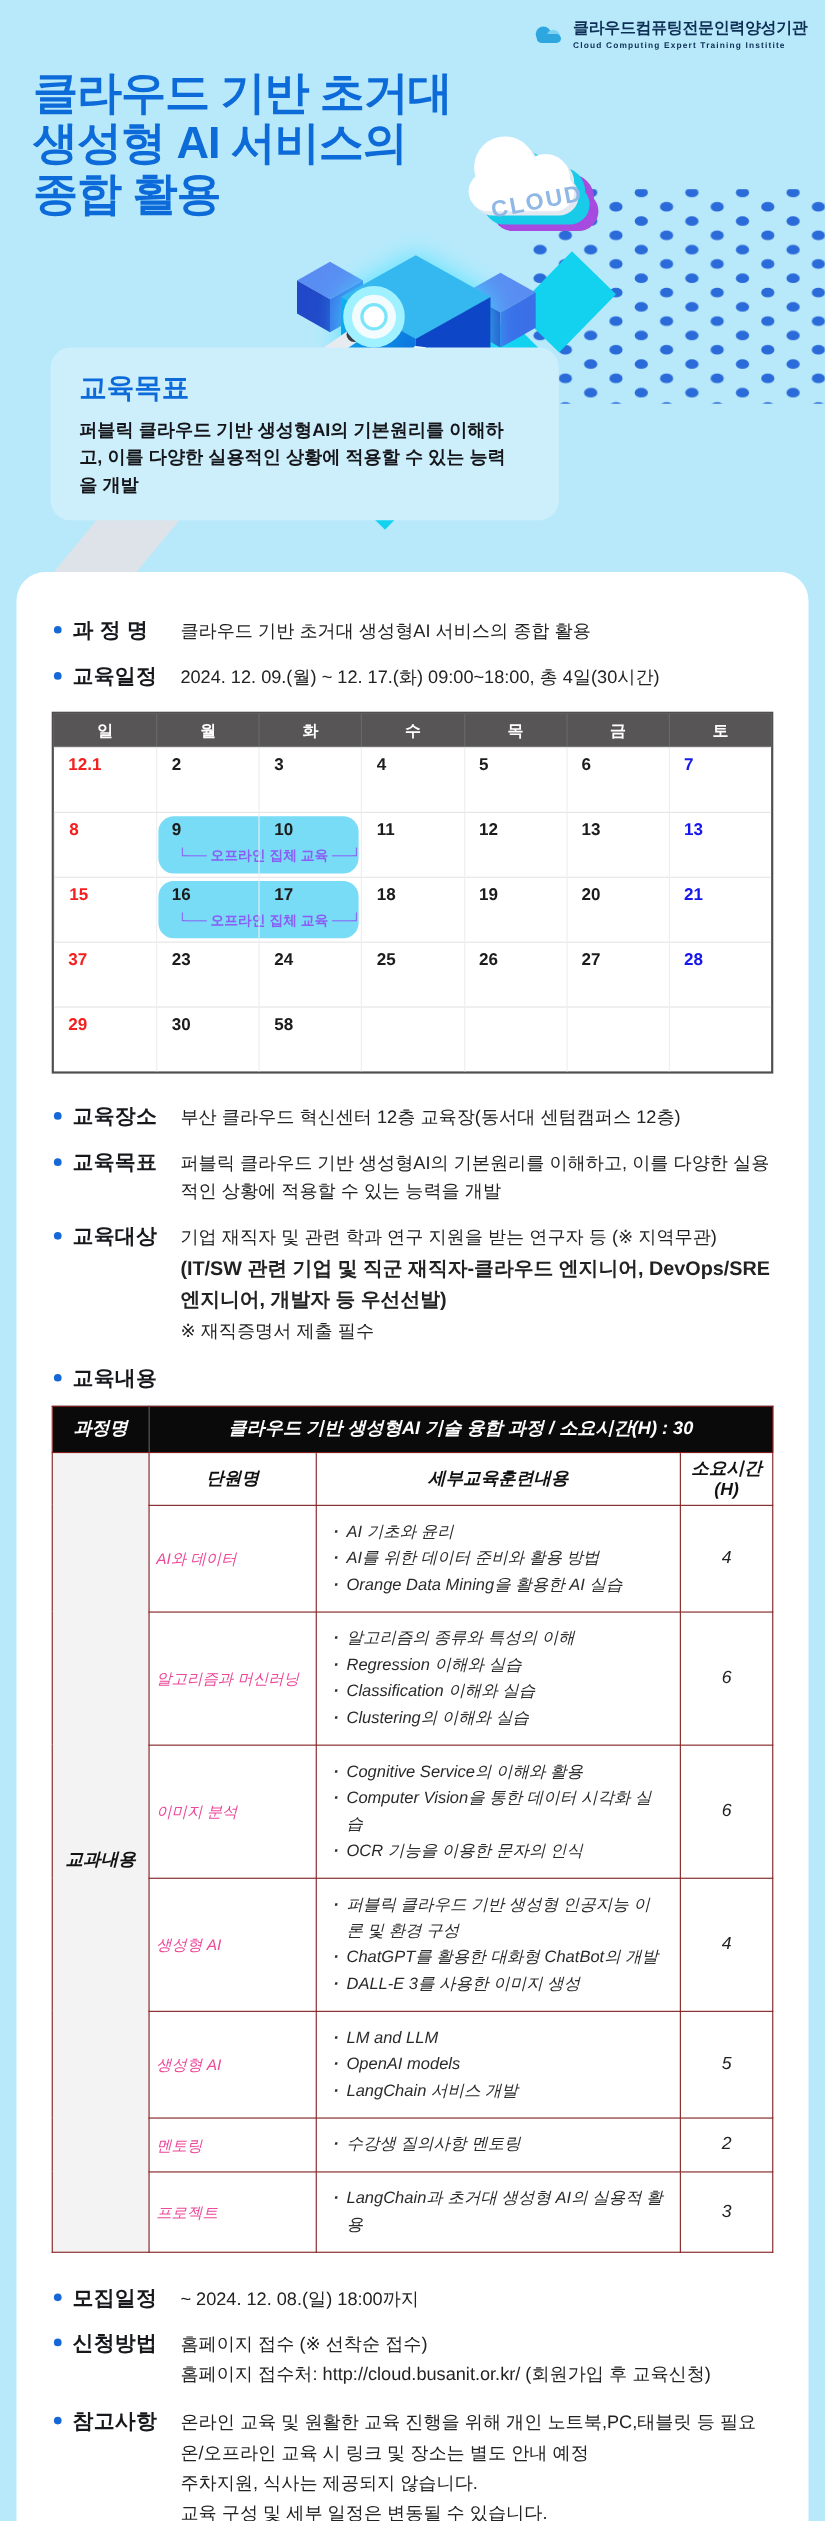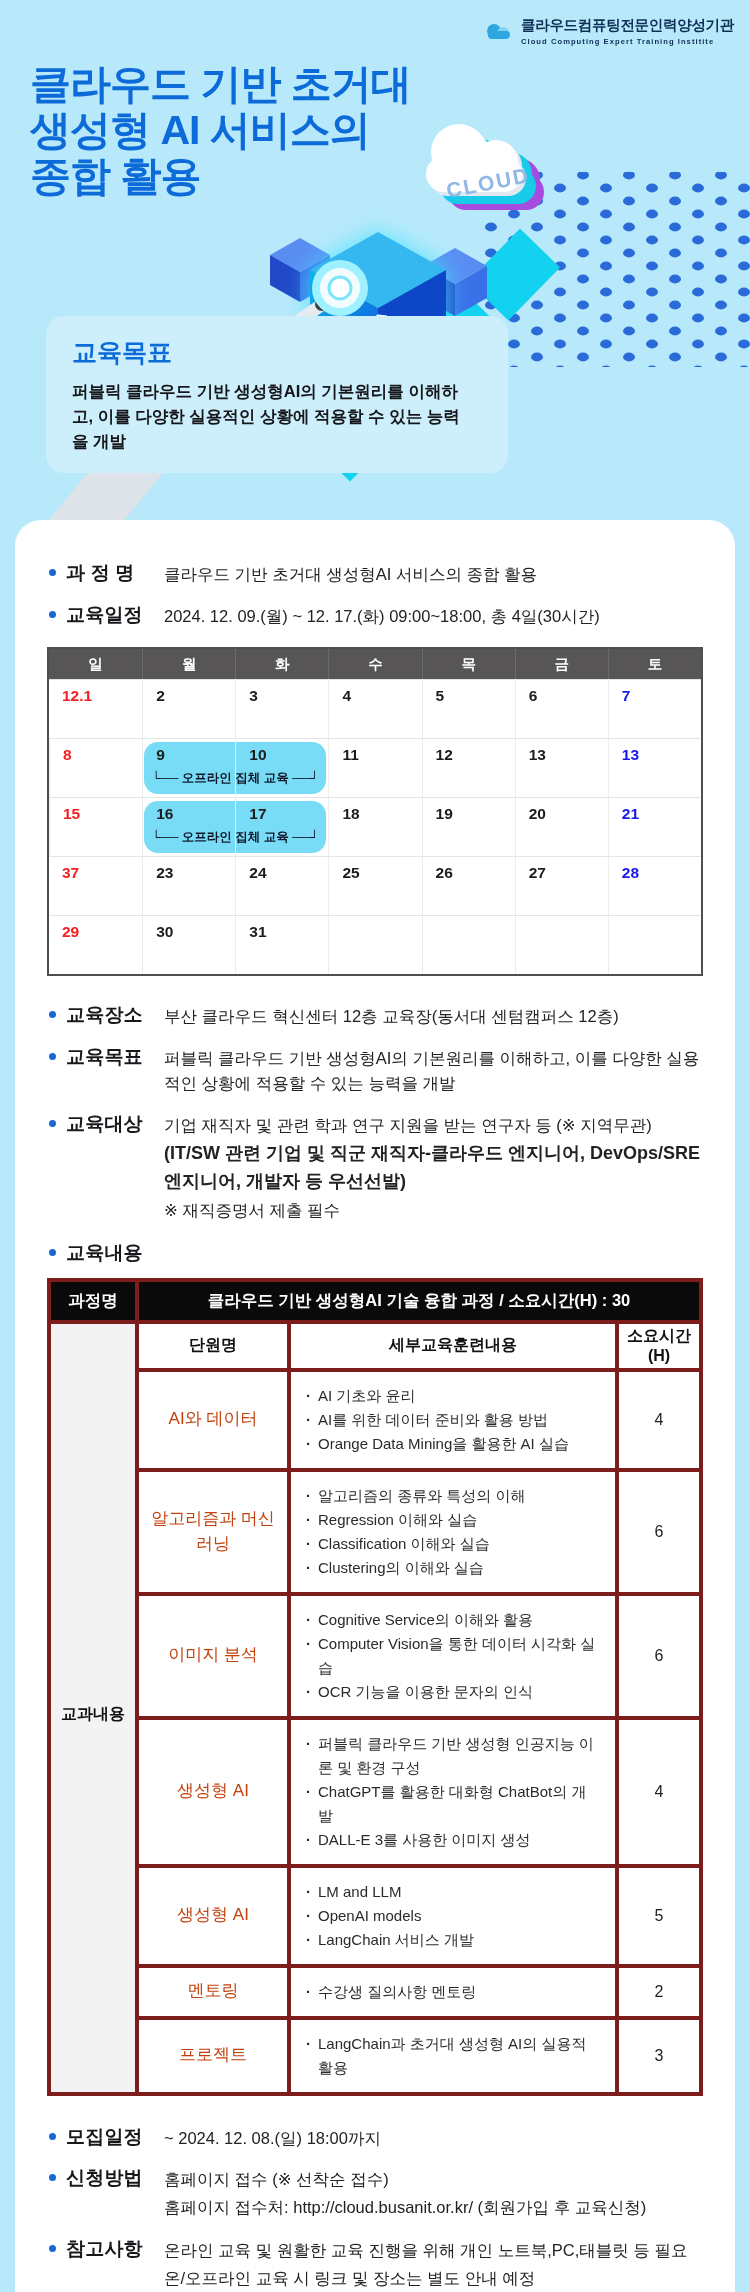--- a/index.html
+++ b/index.html
@@ -37,33 +37,33 @@
                  justify-content:center;border-left:1px solid #6b6b6b;}
   .cal-head span:first-child{border-left:none;}
   .week{display:grid;grid-template-columns:repeat(7,1fr);position:relative;height:58px;border-top:1px solid #e4e4e4;}
   .cell{border-left:1px solid #ededed;padding:7px 0 0 13px;font-weight:800;font-size:15.5px;
         color:#1c1c1c;position:relative;z-index:1;box-sizing:border-box;}
   .cell:first-child{border-left:none;}
   .cell.sun{color:#f41f1f;}
   .cell.sat{color:#1616ee;}
   .pill{position:absolute;left:calc(100%/7 + 2px);top:3px;width:calc(200%/7 - 4px);height:52px;
         background:#79dcf6;border-radius:14px;z-index:0;}
-  .pill-label{position:absolute;left:calc(100%/7);top:31px;width:calc(200%/7);text-align:center;
-              font-size:12.5px;font-weight:800;color:#0f172a;z-index:1;}
+  .pill-label{position:absolute;left:calc(100%/7);top:31px;width:calc(200%/7);text-align:right;
+              font-size:12.5px;font-weight:800;color:#8b5cf6;z-index:1;}
 
   
   table.course{width:100%;border-collapse:collapse;margin:12px 0 28px;table-layout:fixed;}
-  table.course td{border:4px solid #7f1d1d;vertical-align:middle;box-sizing:border-box;}
+  table.course td{border:1px solid #7f1d1d;vertical-align:middle;box-sizing:border-box;font-style:italic;}
   td.blk{background:#0a0a0a;color:#fff;font-weight:800;text-align:center;font-size:16.5px;
          height:42px;border-color:#0a0a0a;}
   td.blk.c1{border-right:1px solid #4a4a4a;}
   td.side{background:#f3f3f3;text-align:center;font-weight:800;font-size:16px;vertical-align:top;
           padding-top:14px;color:#111;}
   td.h{font-weight:800;text-align:center;font-size:16px;height:48px;color:#111;}
-  td.unit{text-align:center;font-size:17px;color:#c2410c;padding:10px 6px;line-height:1.45;}
+  td.unit{font-size:14px;color:#ec4899;padding:10px 6px;line-height:1.45;}
   td.det{padding:12px 14px;}
   .b{position:relative;padding-left:13px;font-size:15px;color:#2a2a2a;line-height:1.6;}
   .b::before{content:"\00B7";position:absolute;left:1px;font-weight:900;}
   td.hrs{text-align:center;font-size:16px;color:#222;}
 </style>
 </head>
 <body>
 
 <div class="page">
 
@@ -228,21 +228,21 @@
         <div class="cell">23</div>
         <div class="cell">24</div>
         <div class="cell">25</div>
         <div class="cell">26</div>
         <div class="cell">27</div>
         <div class="cell sat">28</div>
       </div>
       <div class="week">
         <div class="cell sun">29</div>
         <div class="cell">30</div>
-        <div class="cell">31</div>
+        <div class="cell">58</div>
         <div class="cell"></div>
         <div class="cell"></div>
         <div class="cell"></div>
         <div class="cell sat"></div>
       </div>
     </div>
 
     <div class="info-row">
       <span class="dot"></span>
       <span class="ilabel">교육장소</span>

